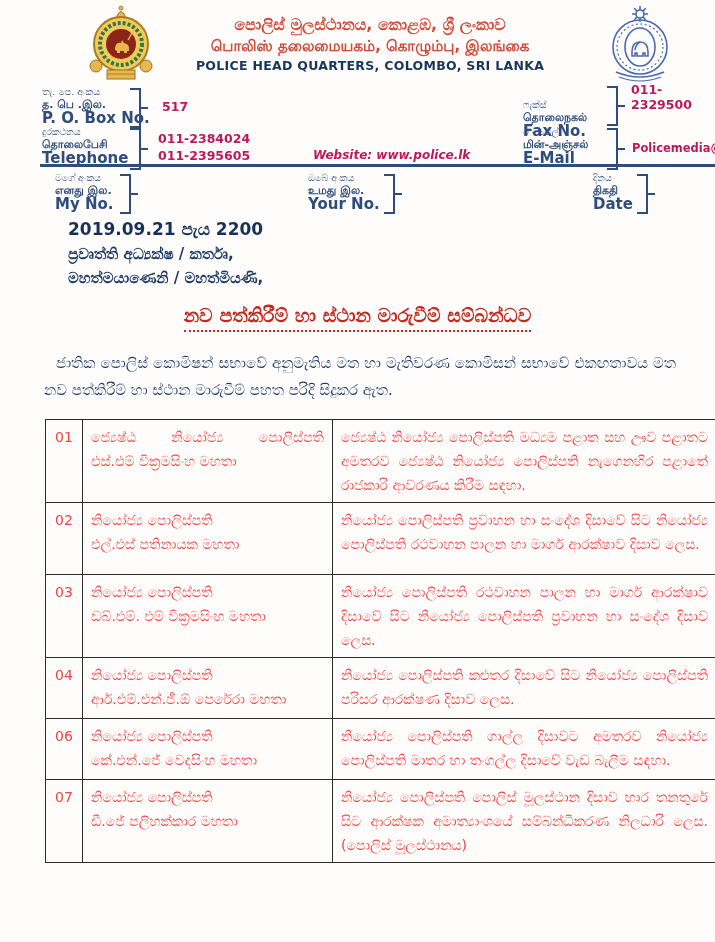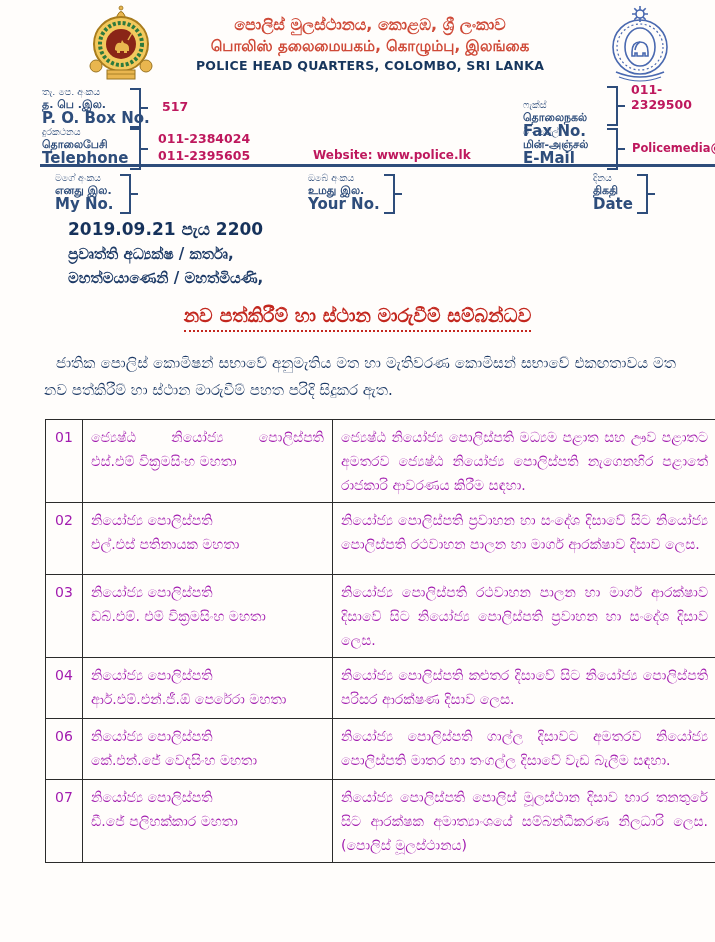--- a/index.html
+++ b/index.html
@@ -30,21 +30,21 @@
   .addr{left:68px;font-size:15px;font-weight:700;color:#1d3a66;}
   .subject-wrap{left:0;top:304px;width:715px;text-align:center;}
   .subject{display:inline-block;font-size:19px;font-weight:700;color:#c3271e;
            border-bottom:2px dotted #c3271e;padding-bottom:3px;}
   .intro{left:44px;top:350px;width:632px;font-size:15px;line-height:27px;
          text-align:justify;text-indent:12px;color:#1d3a66;}
 
   
   .transfer-table{left:45px;top:419px;width:632px;border-collapse:collapse;table-layout:fixed;}
   .transfer-table td{border:1.4px solid #2b2b2b;vertical-align:top;
-                     font-size:14px;line-height:24px;color:#a21caf;padding:5px 8px;}
+                     font-size:14px;line-height:24px;color:#ef4444;padding:5px 8px;}
   .c-no{width:32px;text-align:center;padding:5px 2px !important;font-size:14.5px;}
   .c-off{width:233px;}
   .c-det{width:367px;text-align:justify;}
   .transfer-table tr:nth-child(1) td{height:58px;}
   .transfer-table tr:nth-child(2) td{height:61px;}
   .transfer-table tr:nth-child(3) td{height:65px;}
   .transfer-table tr:nth-child(4) td{height:50px;}
   .transfer-table tr:nth-child(5) td{height:50px;}
   .transfer-table tr:nth-child(6) td{height:61px;}
   .transfer-table tr:nth-child(7) td{height:78px;}
@@ -105,21 +105,21 @@
     <div class="si">දුරකථනය</div>
     <div class="ta">தொலைபேசி</div>
     <div class="en">Telephone</div>
   </div>
   <div class="abs bracket" style="left:130px;top:128px;height:38px;"></div>
   <div class="abs val" style="left:158px;top:130px;line-height:17px;">
     <div>011-2384024</div>
     <div>011-2395605</div>
   </div>
 
-  <div class="abs val" style="left:313px;top:148px;font-size:12px;">Website: www.police.lk</div>
+  <div class="abs val" style="left:313px;top:148px;font-size:12px;font-style:italic;">Website: www.police.lk</div>
 
   <div class="abs lbl" style="left:523px;top:99px;">
     <div class="si">ෆැක්ස්</div>
     <div class="ta">தொலைநகல்</div>
     <div class="en">Fax No.</div>
   </div>
   <div class="abs bracket" style="left:607px;top:86px;height:36px;"></div>
   <div class="abs val" style="left:631px;top:82px;">011- 2329500</div>
 
   <div class="abs lbl" style="left:523px;top:126px;">

